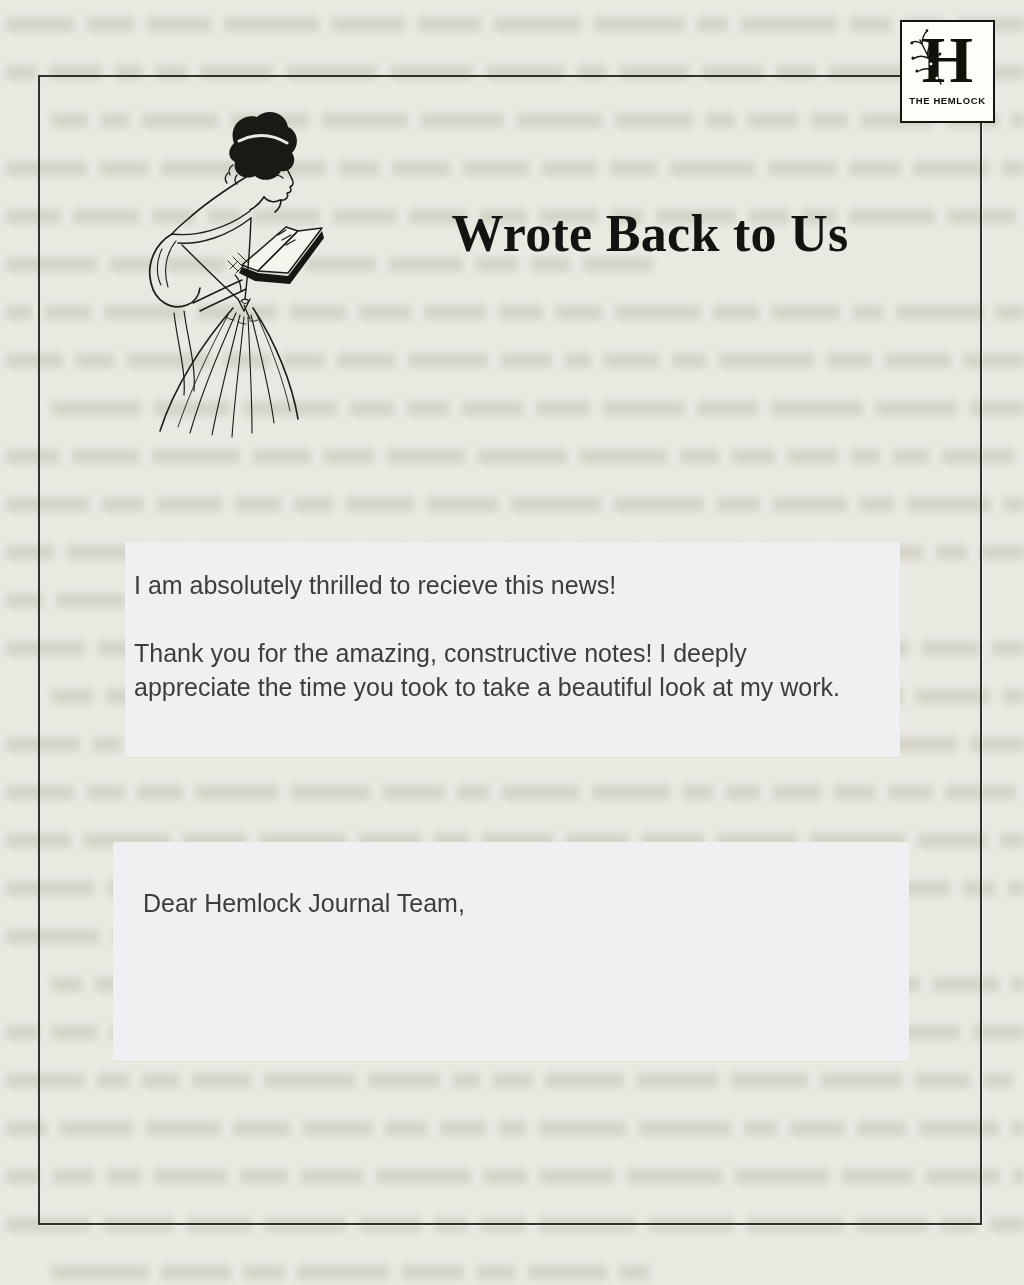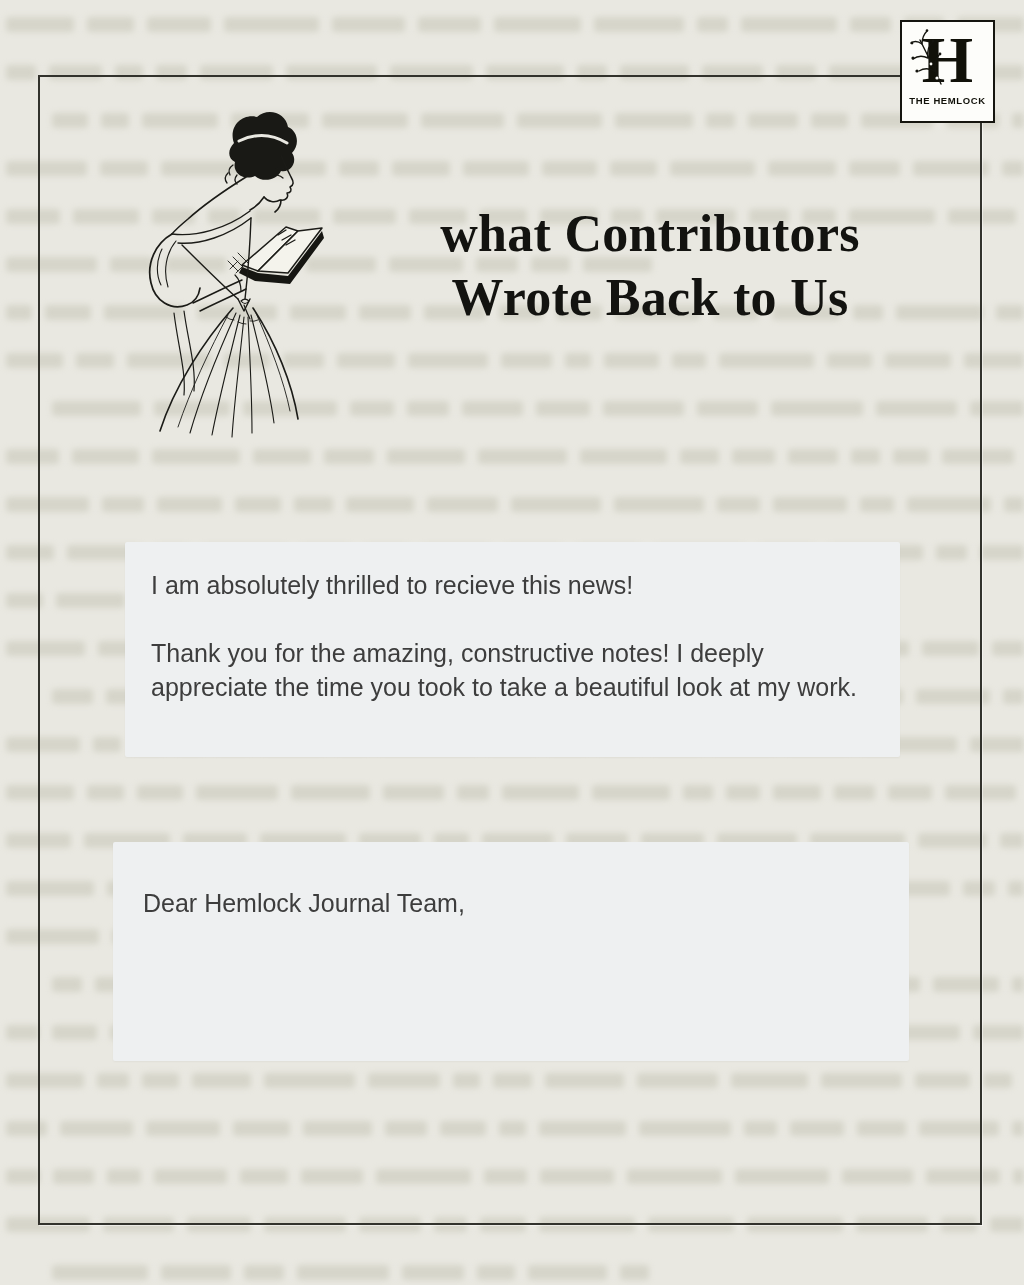--- a/index.html
+++ b/index.html
@@ -37,21 +37,21 @@
   .illustration{position:absolute;left:138px;top:103px;width:206px;height:340px;z-index:2;}
 
   
   .card{
     position:absolute;z-index:3;background:#eef0f1;border-radius:2px;
     color:#3d3d3d;font-size:25px;line-height:34px;box-sizing:border-box;
     box-shadow:0 1px 2px rgba(0,0,0,0.04);
   }
   .card p{margin:0 0 34px 0;}
   .card p:last-child{margin-bottom:0;}
-  .card-1{left:125px;top:542px;width:775px;height:215px;padding:26px 30px 0 26px;}
+  .card-1{left:125px;top:542px;width:775px;height:215px;padding:26px 30px 0 9px;}
   .card-2{left:113px;top:842px;width:796px;height:219px;padding:44px 45px 0 30px;}
 
   
   .logo-badge{
     position:absolute;left:900px;top:20px;width:95px;height:103px;z-index:5;
     background:#fdfdfa;border:2px solid #15150f;box-sizing:border-box;
     display:flex;flex-direction:column;align-items:center;justify-content:flex-start;
   }
   .logo-mono-wrap{position:relative;height:72px;width:100%;display:flex;align-items:center;justify-content:center;}
   .logo-monogram{
@@ -536,21 +536,20 @@
     <path d="M106,214 C102,254 96,302 94,334" stroke-width="1.1"></path>
     <path d="M110,214 C112,254 114,298 114,330" stroke-width="1.1"></path>
     <path d="M113,212 C122,248 132,288 136,320" stroke-width="1.1"></path>
     <path d="M90,212 C72,246 52,288 40,324" stroke-width="0.9"></path>
     <path d="M118,210 C132,242 146,278 152,308" stroke-width="0.9"></path>
 
     <path d="M88,214 q4,3 8,3 M100,219 q4,2 8,2 M112,218 q4,1 8,-1" stroke-width="0.9"></path>
   </svg>
 
   <div class="title">
-    <div>what Contributors</div>
     <div>Wrote Back to Us</div>
   </div>
 
   <div class="card card-1">
     <p>I am absolutely thrilled to recieve this news!</p>
     <p>Thank you for the amazing, constructive notes! I deeply appreciate the time you took to take a beautiful look at my work.</p>
   </div>
 
   <div class="card card-2">
     <p>Dear Hemlock Journal Team,</p>

